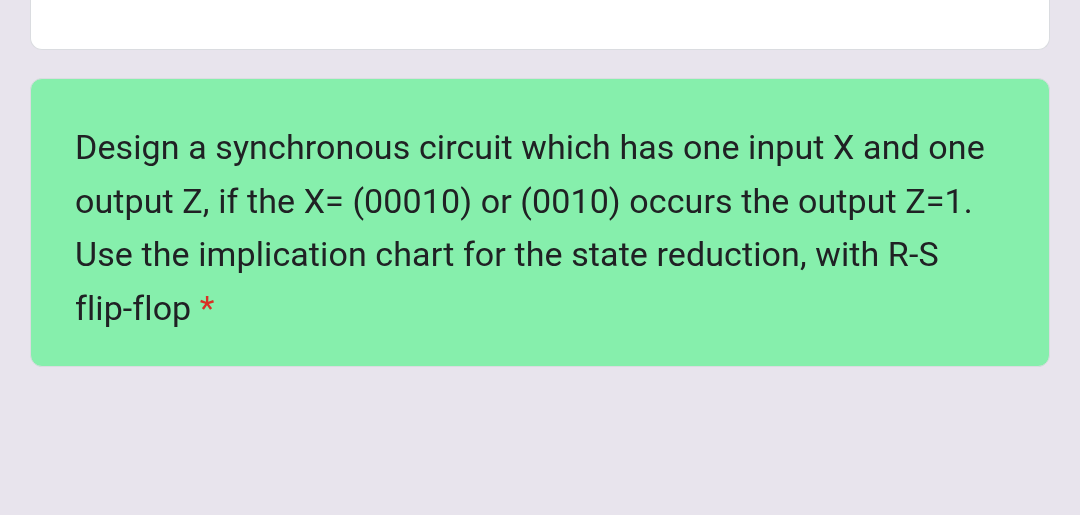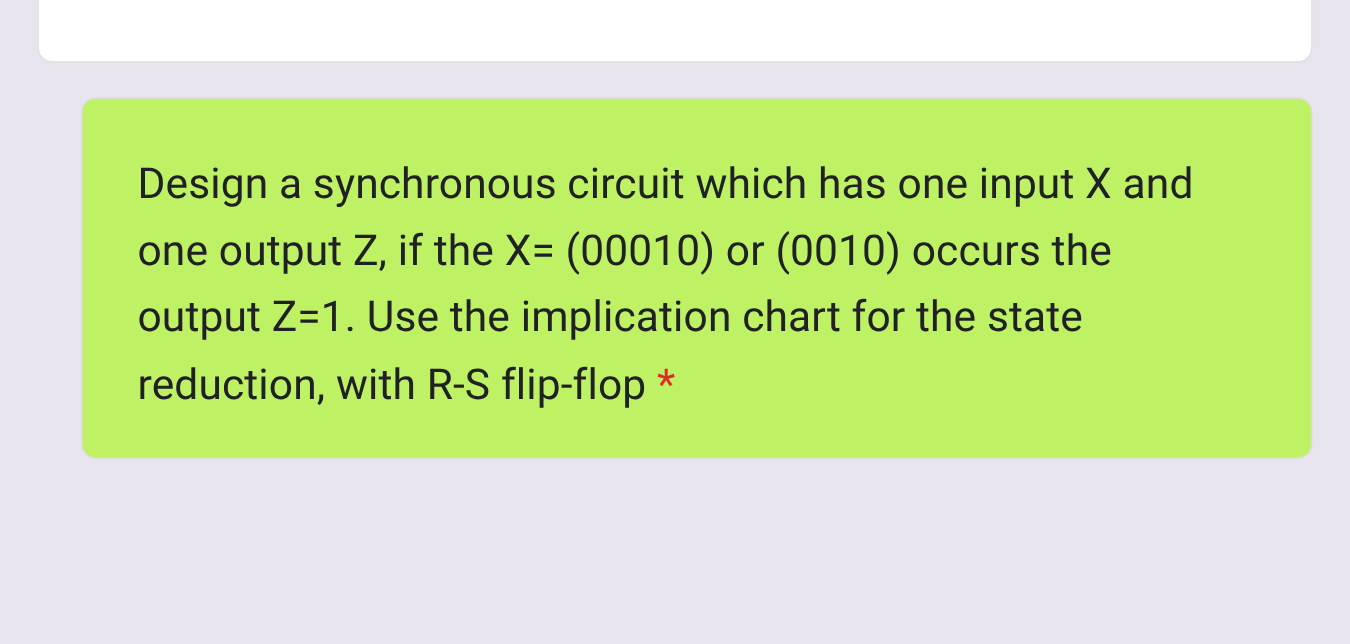--- a/index.html
+++ b/index.html
@@ -17,25 +17,24 @@
     }
     .card-top {
       background-color: #ffffff;
       border-radius: 0 0 12px 12px;
       height: 50px;
       margin-bottom: 28px;
       border: 1px solid #dadce0;
       border-top: none;
     }
     .card-main {
-      background-color: #bef264;
+      background-color: #86efac;
       border-radius: 12px;
       padding: 42px 60px 30px 44px;
       border: 1px solid #dadce0;
-      margin-left: 35px;
     }
     .question-text {
       font-size: 34px;
       line-height: 1.58;
       color: #202124;
       font-weight: 400;
       letter-spacing: 0.1px;
     }
     .required-asterisk {
       color: #d93025;

